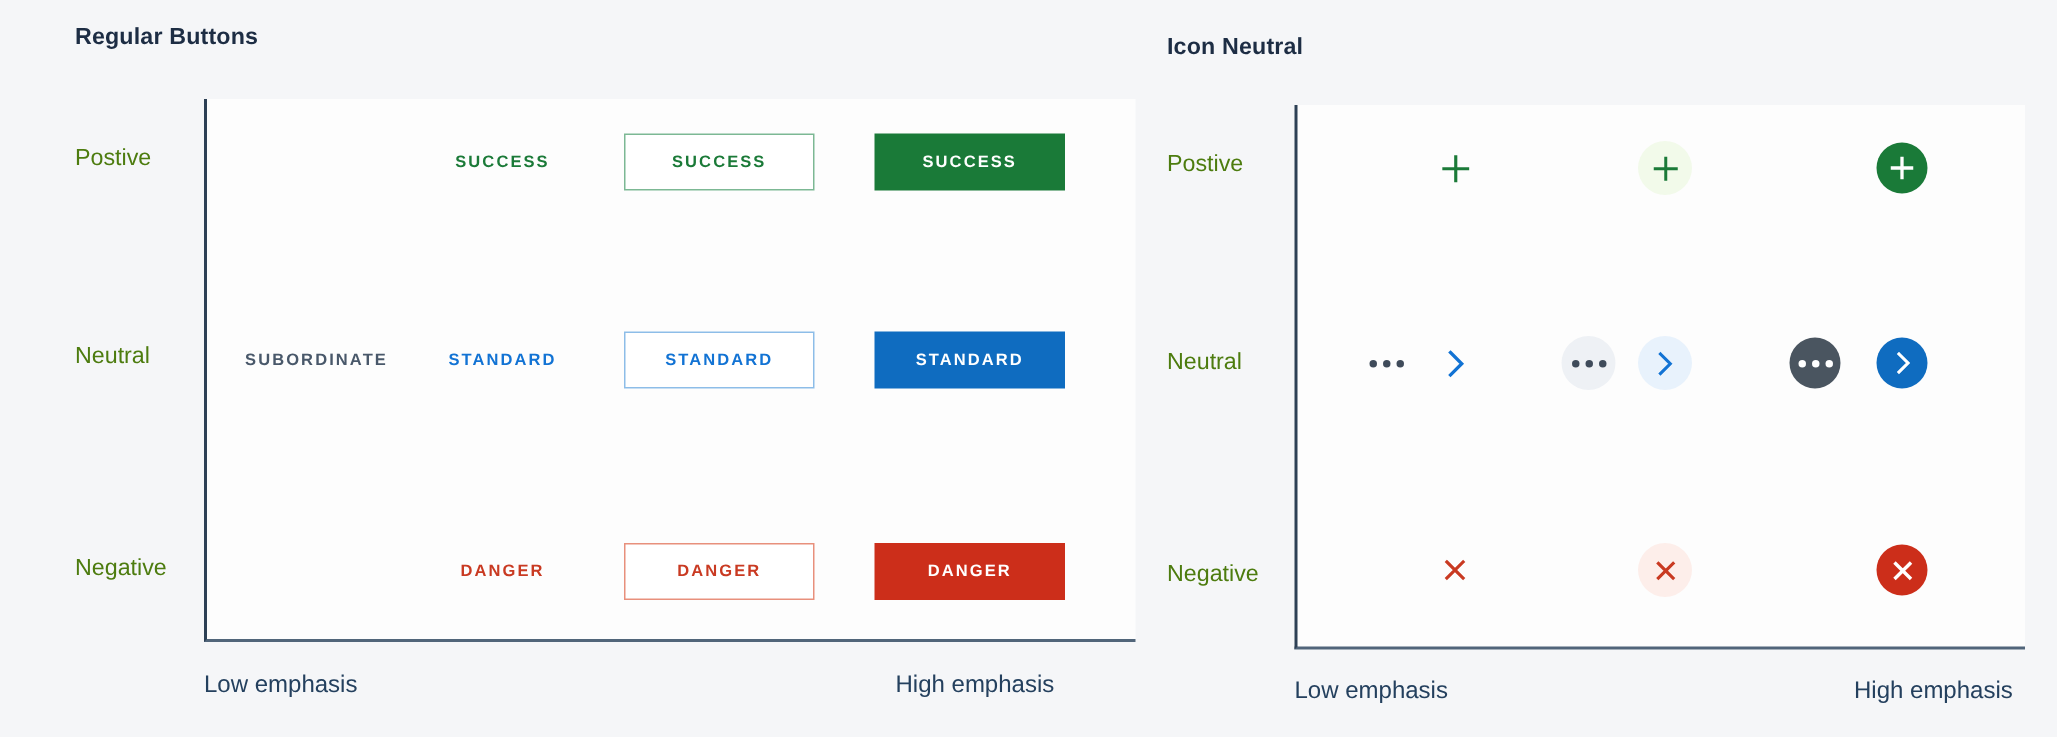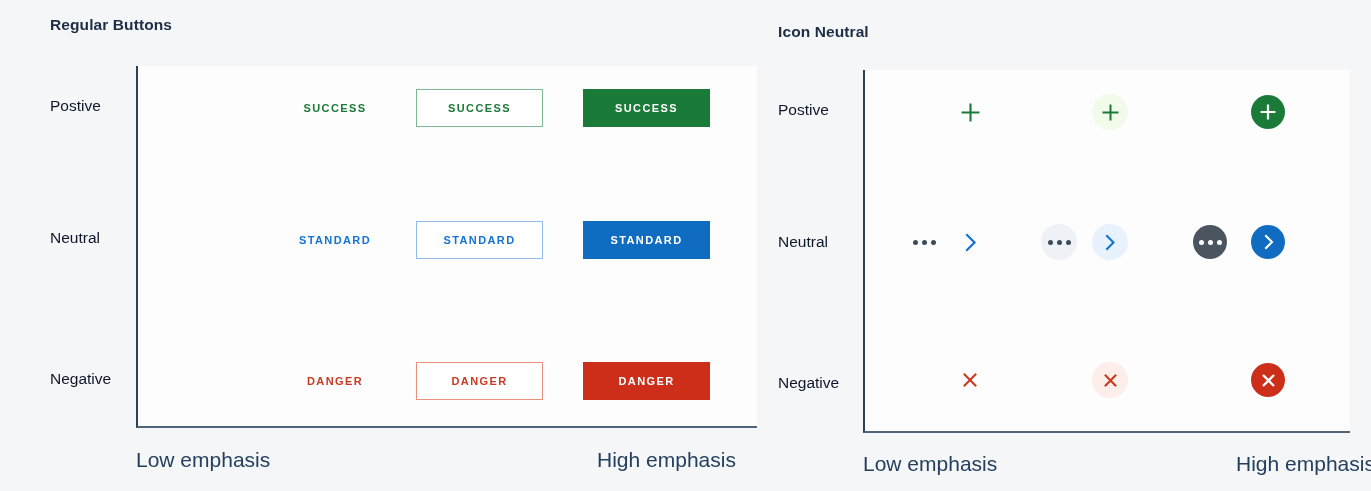--- a/index.html
+++ b/index.html
@@ -40,37 +40,37 @@
     border-left: 2px solid #2d4055;
     border-bottom: 2px solid #51657a;
   }
   .panel-left  .plot { left: 104px; top: 66px; width: 621px; height: 362px; }
   .panel-right .plot { left: 103px; top: 70px; width: 487px; height: 363px; }
 
   
   .row-label {
     position: absolute;
     font-size: 15.5px;
-    color: #0f172a;
+    color: #4d7c0f;
     white-space: nowrap;
     text-align: center;
   }
   .panel-left  .row-label { left: 18px; }
   .panel-right .row-label { left: 18px; }
   .panel-left  .row-label.r0 { top: 97px; }
   .panel-left  .row-label.r1 { top: 229px; }
   .panel-left  .row-label.r2 { top: 370px; }
   .panel-right .row-label.r0 { top: 101px; }
   .panel-right .row-label.r1 { top: 233px; }
   .panel-right .row-label.r2 { top: 374px; }
 
   
   .axis-caption {
     position: absolute;
-    font-size: 21px;
+    font-size: 16px;
     color: #24405e;
     white-space: nowrap;
   }
   .panel-left  .axis-caption.low  { left: 104px; top: 448px; }
   .panel-left  .axis-caption.high { left: 565px; top: 448px; }
   .panel-right .axis-caption.low  { left: 103px; top: 452px; }
   .panel-right .axis-caption.high { left: 476px; top: 452px; }
 
   
   .btn {
@@ -134,20 +134,21 @@
     <div class="plot"></div>
 
     <div class="row-label r0">Postive</div>
     <div class="row-label r1">Neutral</div>
     <div class="row-label r2">Negative</div>
 
     <button class="btn ghost c-gho" style="top:96px; color:#1b7a38;">SUCCESS</button>
     <button class="btn outline c-out" style="top:89px; color:#1b7a38; border-color:#7cb894;">SUCCESS</button>
     <button class="btn solid c-sol" style="top:89px; background:#1a7a38;">SUCCESS</button>
 
+    <button class="btn subordinate c-sub" style="top:228px; color:#49586a;">SUBORDINATE</button>
     <button class="btn ghost c-gho" style="top:228px; color:#1273d4;">STANDARD</button>
     <button class="btn outline c-out" style="top:221px; color:#1273d4; border-color:#8dbde8;">STANDARD</button>
     <button class="btn solid c-sol" style="top:221px; background:#0f6cc0;">STANDARD</button>
 
     <button class="btn ghost c-gho" style="top:369px; color:#c93a22;">DANGER</button>
     <button class="btn outline c-out" style="top:362px; color:#c93a22; border-color:#e8907c;">DANGER</button>
     <button class="btn solid c-sol" style="top:362px; background:#cc2e1a;">DANGER</button>
 
     <div class="axis-caption low">Low emphasis</div>
     <div class="axis-caption high">High emphasis</div>

